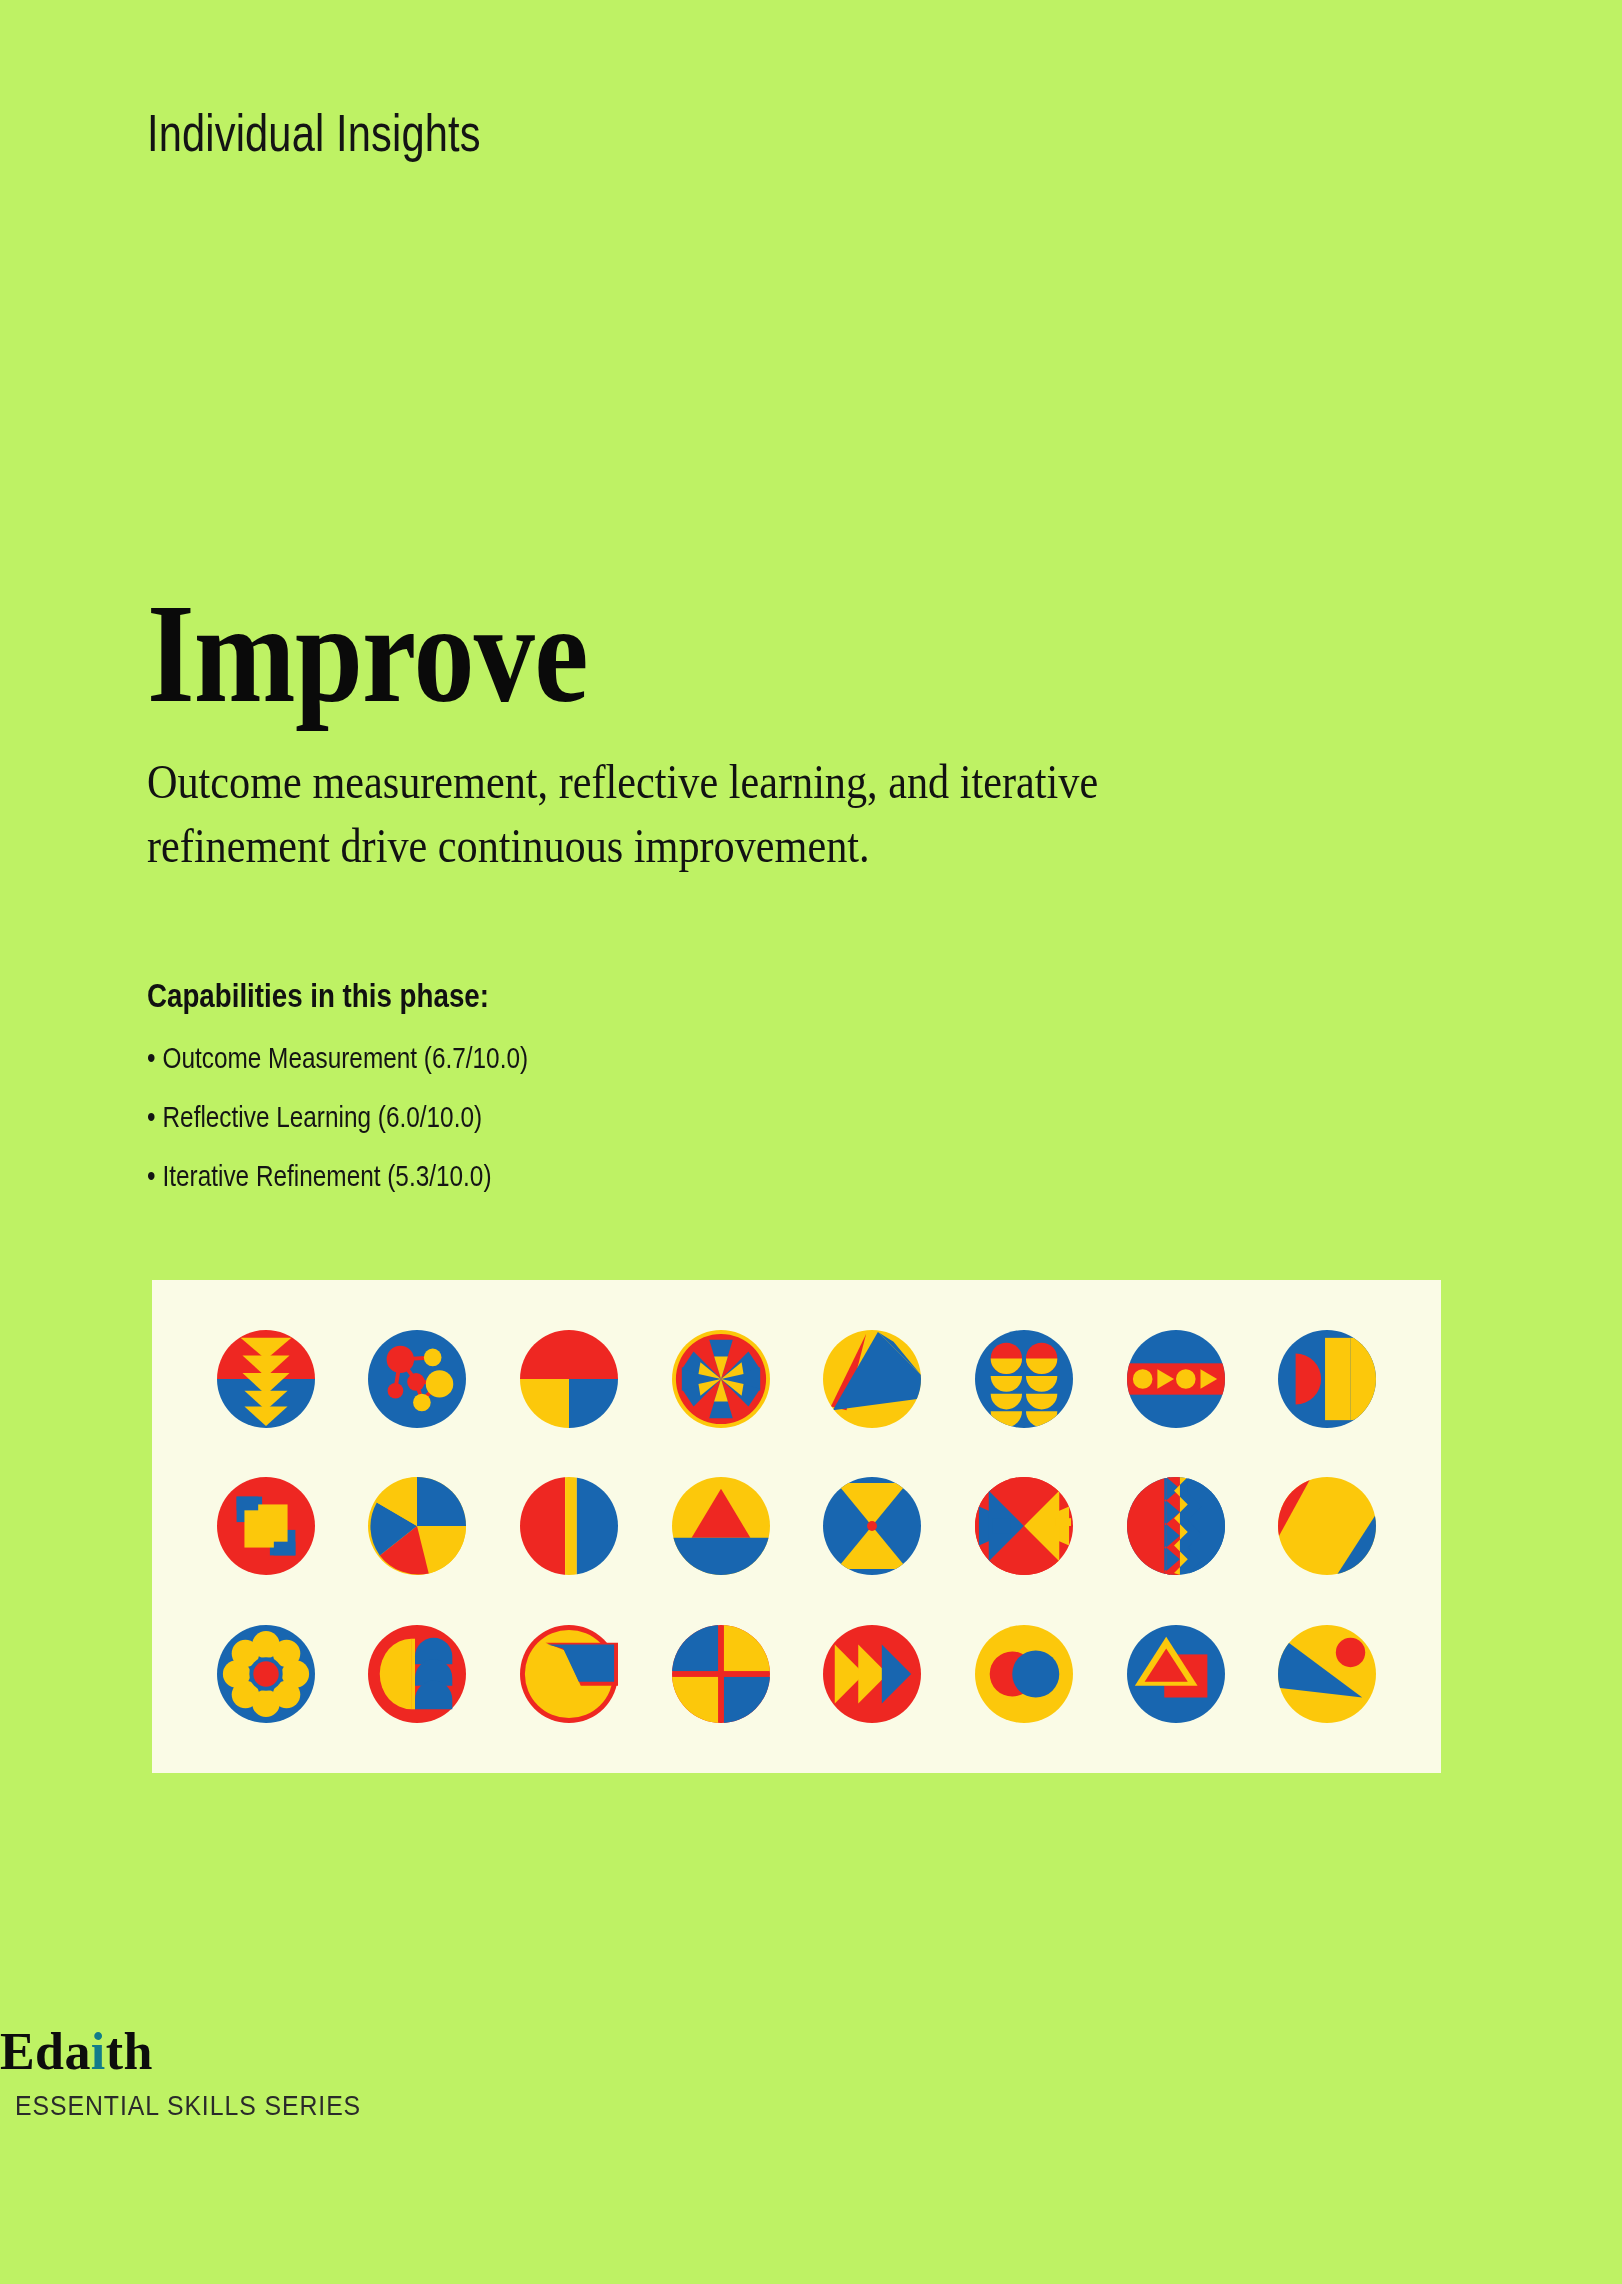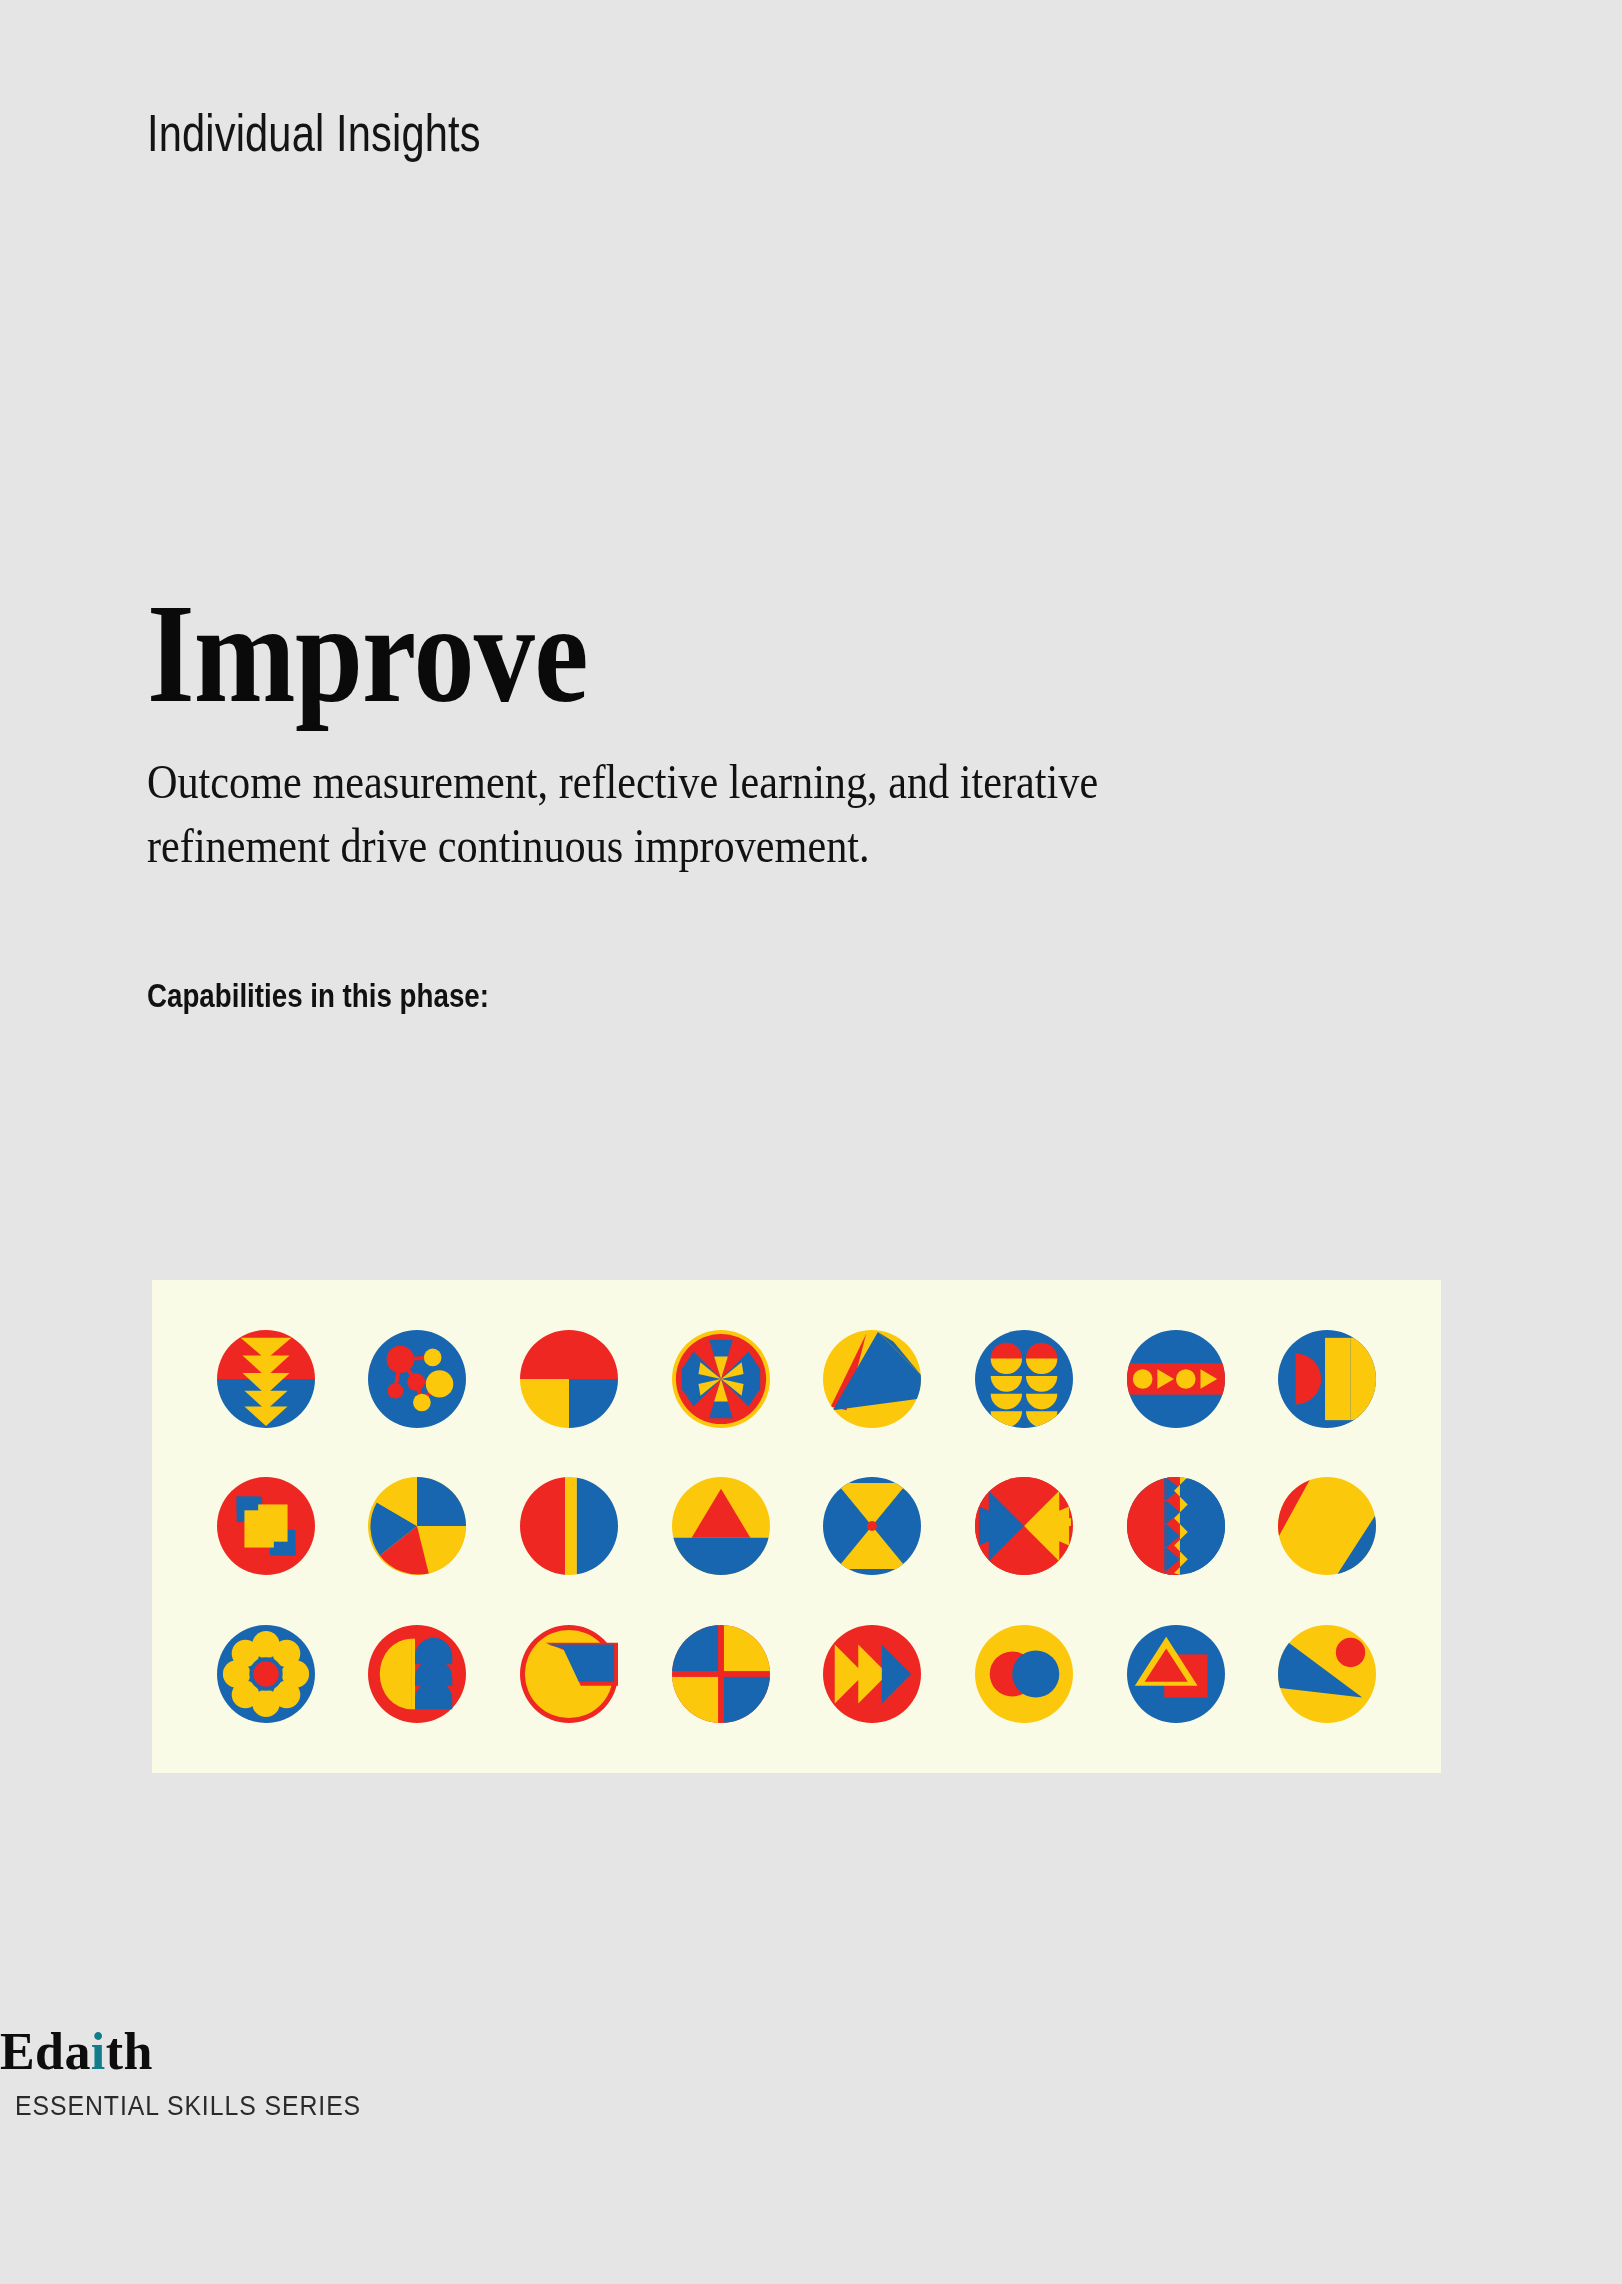--- a/index.html
+++ b/index.html
@@ -13,21 +13,21 @@
     height: 2284px;
     font-family: "Liberation Sans", sans-serif;
     color: #111111;
     position: relative;
     overflow: hidden;
   }
 
   .page {
     position: absolute;
     inset: 0;
-    background: #e5e5e5;
+    background: #bef264;
   }
 
   
   .eyebrow {
     position: absolute;
     left: 147px;
     top: 103px;
     font-family: "Liberation Sans Narrow", "Liberation Sans", sans-serif;
     font-size: 52px;
     font-weight: 400;
@@ -169,20 +169,31 @@
 <div class="page">
 
   <div class="eyebrow">Individual Insights</div>
 
   <div class="title">Improve</div>
 
   <div class="subtitle">Outcome measurement, reflective learning, and iterative refinement drive continuous improvement.</div>
 
   <div class="cap-heading">Capabilities in this phase:</div>
 
+  <ul class="cap-list">
+    <li>
+      <span class="bullet">•</span><span>Outcome Measurement (6.7/10.0)</span>
+    </li>
+    <li>
+      <span class="bullet">•</span><span>Reflective Learning (6.0/10.0)</span>
+    </li>
+    <li>
+      <span class="bullet">•</span><span>Iterative Refinement (5.3/10.0)</span>
+    </li>
+  </ul>
 
   <div class="icon-panel">
     <div class="icon-grid">
 
       <div class="icon-cell">
         <svg viewBox="0 0 100 100" width="98" height="98">
           <clipPath id="c1">
               <circle cx="50" cy="50" r="50"></circle>
             </clipPath>
           <g clip-path="url(#c1)">

